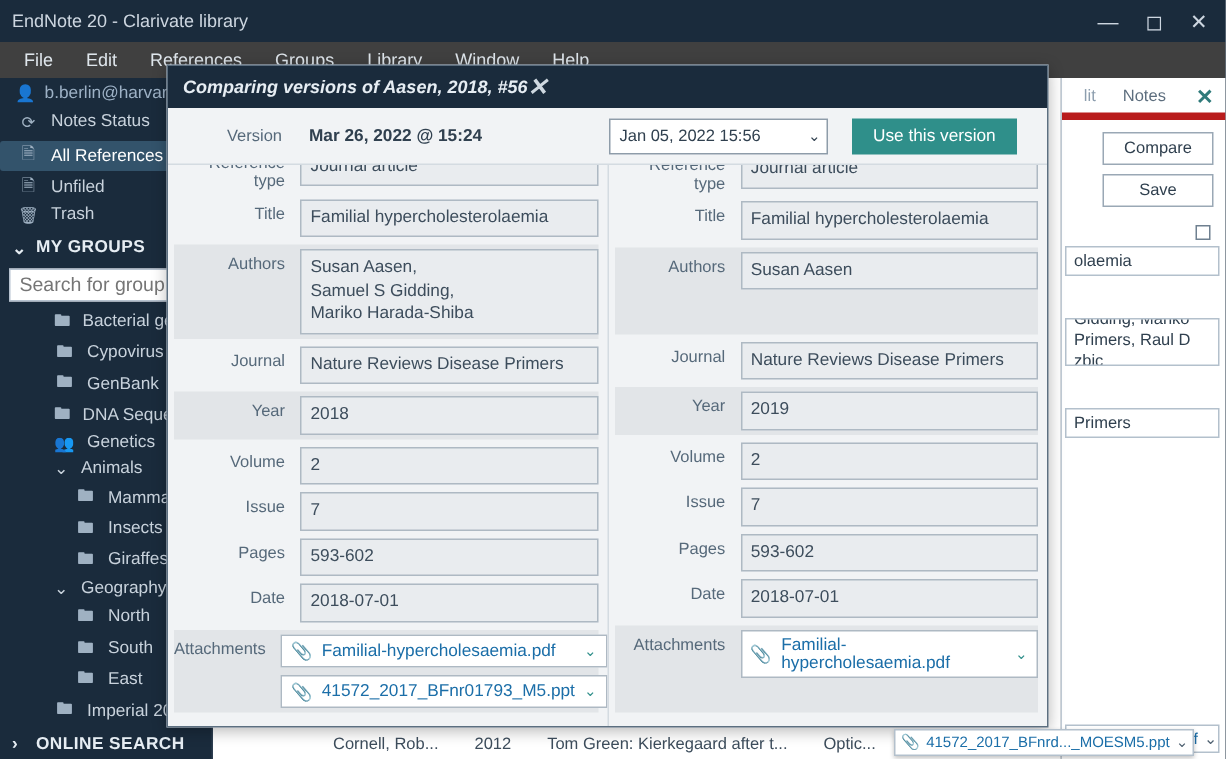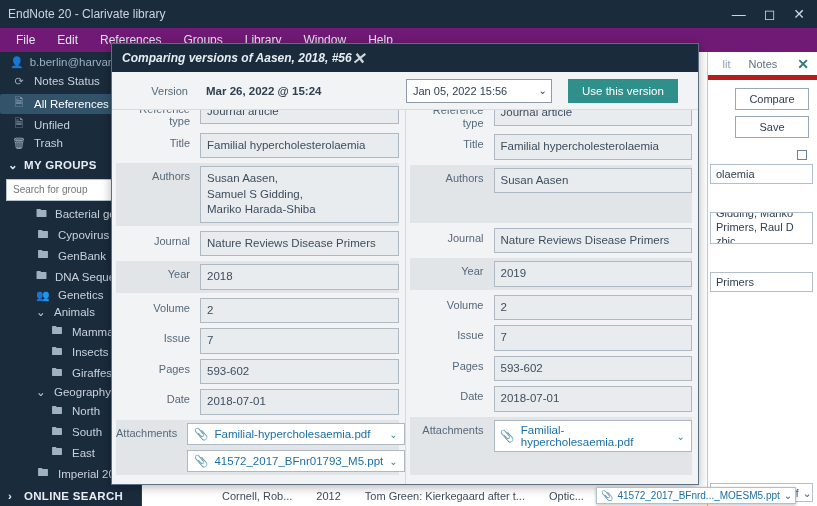--- a/index.html
+++ b/index.html
@@ -5,35 +5,35 @@
 * { box-sizing: border-box; margin: 0; padding: 0; font-family: "Segoe UI", Arial, sans-serif; }
 html, body { width: 817px; height: 506px; overflow: hidden; background: #1a2b3c; color: #d0d8e0; }
 .app { width: 817px; height: 506px; display: flex; flex-direction: column; background: #1a2b3c; }
 
 
 .titlebar { height: 28px; display: flex; align-items: center; justify-content: space-between; padding: 0 8px; background: #1a2b3c; color: #cdd6e0; font-size: 12px; }
 .win-controls { display: flex; gap: 18px; padding-right: 4px; font-size: 14px; color: #cdd6e0;}
 .win-controls span { cursor: default; }
 
 
-.menubar { height: 24px; display: flex; align-items: center; gap: 2px; padding: 0 6px; background: #701a75; color: #dfe6ec; font-size: 12px; }
+.menubar { height: 24px; display: flex; align-items: center; gap: 2px; padding: 0 6px; background: #404040; color: #dfe6ec; font-size: 12px; }
 .menubar .item { padding: 4px 10px; }
 
 
 .main { flex: 1; display: flex; min-height: 0; }
 
 
 .sidebar { width: 142px; background: #1a2b3c; display: flex; flex-direction: column; font-size: 11.5px; border-right: 1px solid #2d3e50; }
 .user-row { padding: 6px 10px; display:flex; align-items:center; gap:6px; color:#9db1c5; white-space:nowrap; overflow:hidden;}
 .side-item { display:flex; align-items:center; gap:8px; padding: 4px 12px 4px 22px; color:#c8d2dc; white-space:nowrap; overflow:hidden;}
 .side-item.primary { padding-left:12px;}
 .side-item.selected { background:#33536b; color:#fff; border-radius:2px;}
 .side-header { display:flex; align-items:center; gap:6px; padding:6px 8px 4px 8px; font-weight:600; color:#e6edf3; font-size:11.5px; letter-spacing:.3px;}
 .search-group { margin:3px 6px; }
-.search-group input { width:100%; height:22px; font-size:10px; padding:2px 6px; border:1px solid #b6c2cf; background:#fff; color:#333;}
+.search-group input { width:100%; height:22px; font-size:13px; padding:2px 6px; border:1px solid #b6c2cf; background:#fff; color:#333;}
 .side-sub { padding-left: 36px !important; }
 .side-sub2 { padding-left: 50px !important; }
 .side-caret { width:10px; display:inline-block;}
 .side-icon { width:14px; display:inline-block; text-align:center; color:#9fb1c2; font-size:11px;}
 
 
 .rightpane { width: 110px; display:flex; flex-direction:column; background:#fff; border-left:1px solid #c1cbd5; font-size:11px; color:#3d4d5c;}
 .rp-tabs { height:28px; display:flex; align-items:center; justify-content:flex-end; gap:18px; padding:0 6px; border-bottom:5px solid #b91c1c;}
 .rp-tabs .tab { color:#5d6e7e; }
 .rp-tabs .tab.hint { color:#8d9eae;}

